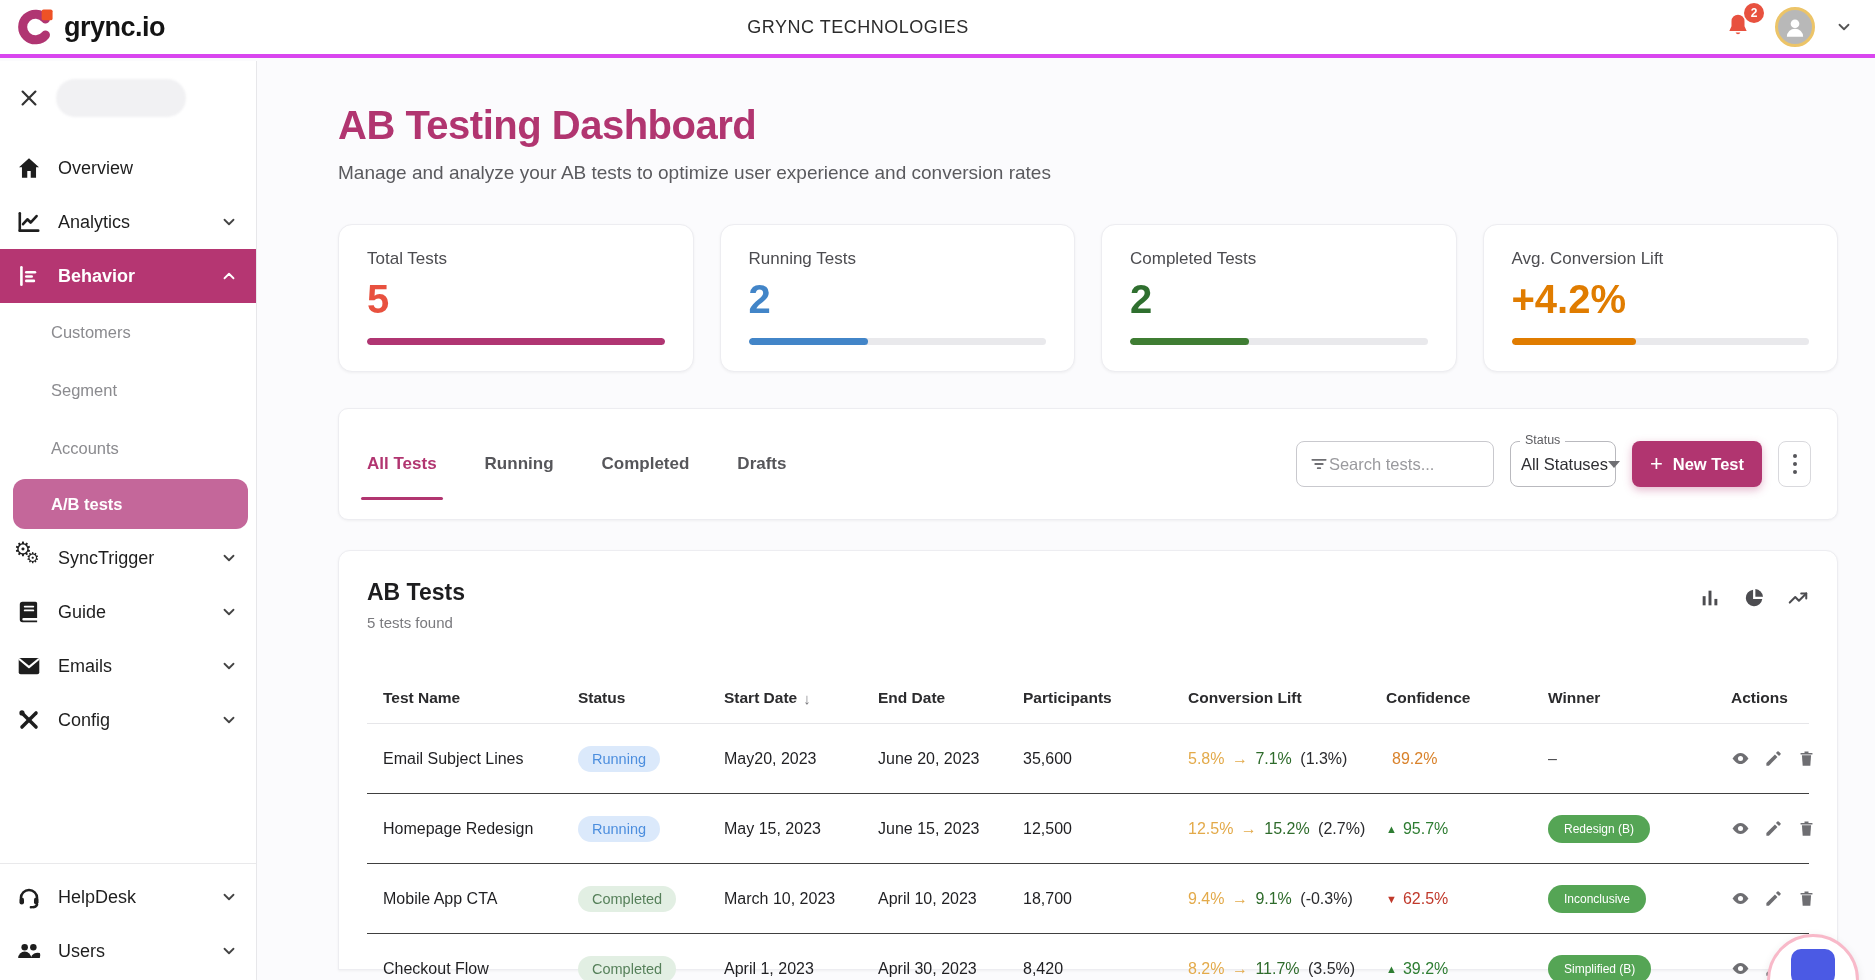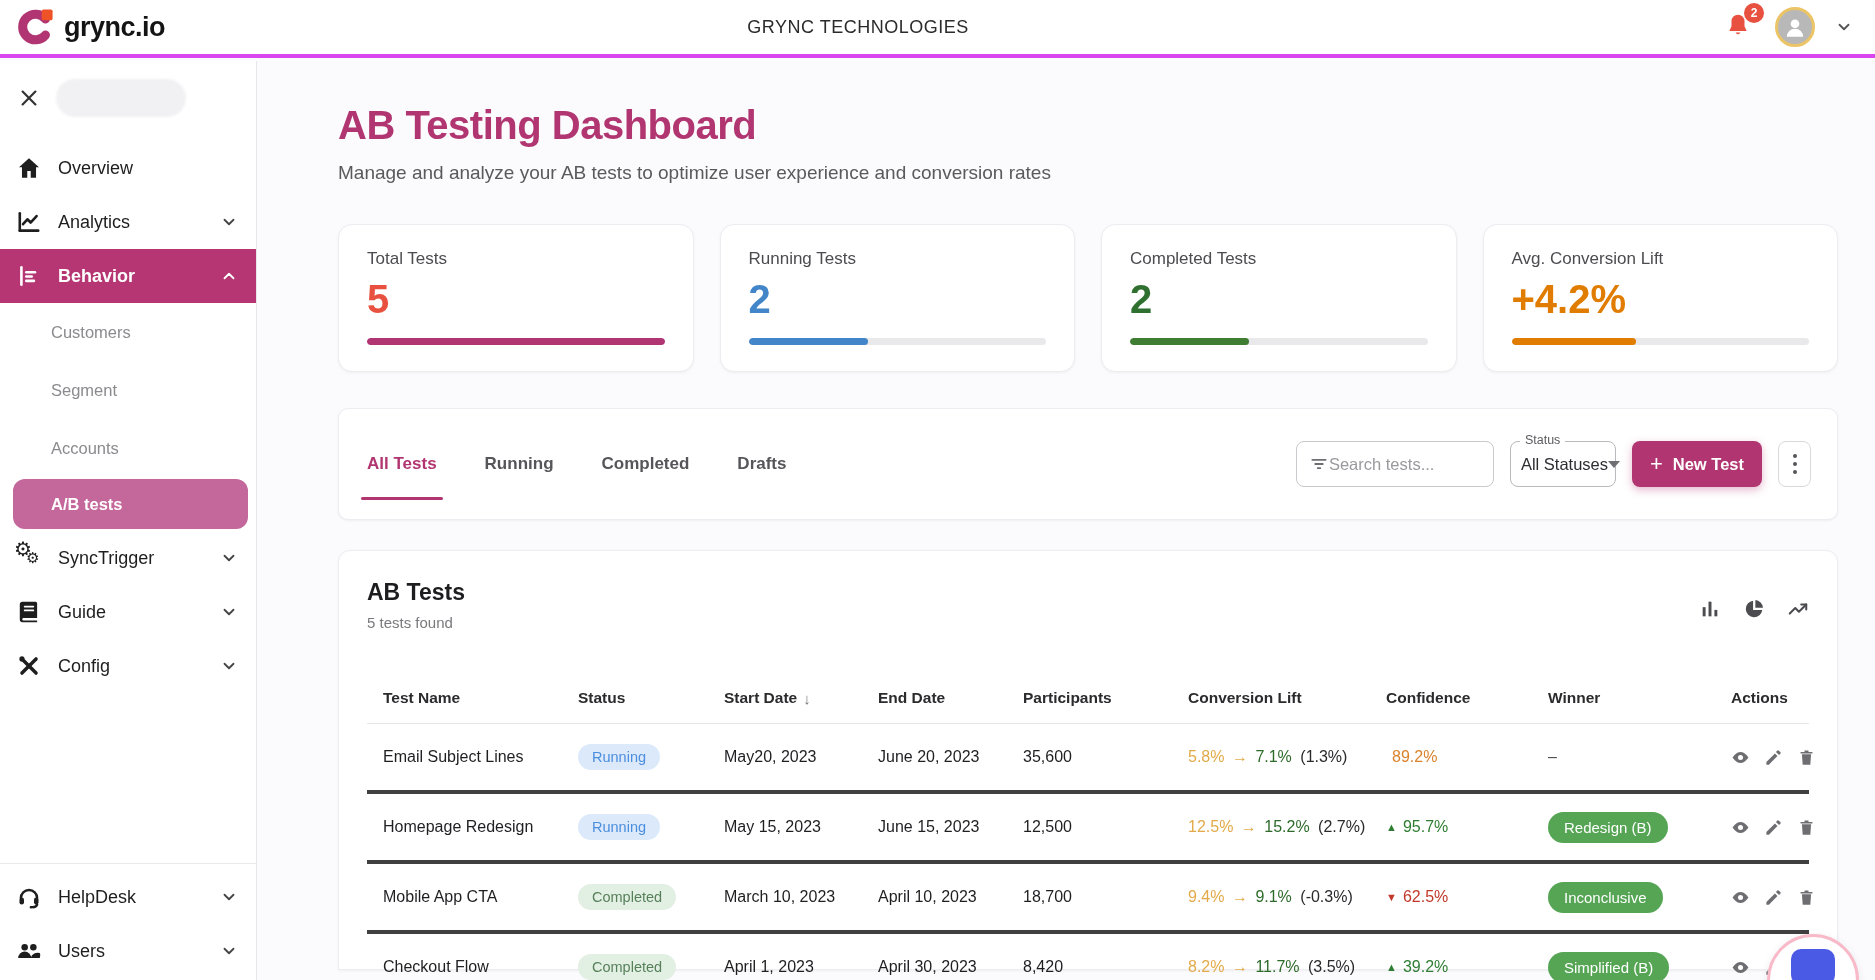--- a/index.html
+++ b/index.html
@@ -94,47 +94,47 @@
     color:#fff; font-size:16.5px; font-weight:600; display:flex; align-items:center; gap:10px;
     cursor:pointer; box-shadow:0 3px 8px rgba(177,53,112,0.35); font-family:"Liberation Sans",sans-serif; }
   .plus-glyph { font-size:22px; font-weight:400; line-height:1; }
   .kebab-btn { width:33px; height:46px; border:1px solid #d9d9dd; border-radius:8px; background:#fff;
     display:flex; flex-direction:column; align-items:center; justify-content:center; gap:4px; cursor:pointer; }
   .kebab-btn i { width:4px; height:4px; border-radius:50%; background:#55555a; }
 
   
   .table-card { margin-top:30px; background:#fff; border:1px solid #ededf1; border-radius:12px 12px 0 0;
     box-shadow:0 1px 3px rgba(0,0,0,0.05); padding:28px 28px 0; height:420px; }
-  .table-head-row { display:flex; justify-content:space-between; align-items:center; }
+  .table-head-row { display:flex; justify-content:space-between; align-items:flex-start; }
   .table-title { font-size:23px; font-weight:800; color:#1d1d1f; }
   .table-count { margin-top:8px; font-size:15px; color:#7a7a7e; }
   .chart-toggles { display:flex; gap:22px; margin-top:8px; color:#4c4c50; }
   .chart-toggles svg { width:22px; height:22px; cursor:pointer; }
   .grid-row { display:grid;
     grid-template-columns:195px 146px 154px 145px 165px 198px 162px 183px 1fr;
     align-items:center; padding-left:16px; }
   .thead { margin-top:26px; font-size:15.5px; font-weight:700; color:#2b2b2d;
     padding-bottom:16px; border-bottom:1px solid #e6e6e9; }
   .th { display:flex; align-items:center; gap:6px; cursor:pointer;margin-top:32px; }
   .sort-arrow { color:#7a7a7e; font-size:15px; }
-  .trow { height:70px; border-bottom:4px solid #404040; font-size:16px; color:#1f1f22; }
+  .trow { height:70px; border-bottom:1px solid #404040; font-size:16px; color:#1f1f22; }
   .pill { display:inline-block; padding:5px 14px; border-radius:16px; font-size:14.5px; }
   .pill.running { background:#dbe9fb; color:#4c8ede; }
   .pill.completed { background:#e2efe3; color:#56805a; }
   .lift .from { color:#e3aa4a; }
   .lift .arr { color:#e3aa4a; padding:0 3px; }
   .lift .to { color:#2e6b2b; font-weight:400; }
   .lift .delta { color:#2a2a2d; padding-left:4px; }
   .conf { font-size:16px; display:flex; align-items:center; gap:6px; }
   .conf .tri { font-size:11px; }
   .conf.flat { color:#d9822b; }
   .conf.up { color:#2e7d32; }
   .conf.down { color:#c0392b; }
   .winner-pill { display:inline-block; background:#55a555; color:#fff; padding:7px 16px;
-    border-radius:18px; font-size:15px; }
+    border-radius:18px; font-size:12px; }
   .winner-dash { color:#4c4c50; }
   .actions { display:flex; gap:14px; color:#6e6e72; }
   .actions svg { width:19px; height:19px; cursor:pointer; }
 
   
   .chat-fab { position:absolute; right:16px; bottom:-46px; width:92px; height:92px; border-radius:50%;
     background:#fff; border:3px solid #f8b9c9; display:flex; align-items:center; justify-content:center;
     z-index:40; cursor:pointer; box-shadow:0 2px 8px rgba(0,0,0,0.08); }
   .chat-bubble { position:relative; width:44px; height:36px; background:#4b5ae4; border-radius:10px;
     margin-bottom:26px; }
@@ -242,20 +242,30 @@
       <svg class="nico" viewBox="0 0 24 24" fill="currentColor">
         <path d="M6 2.5h12a1.5 1.5 0 0 1 1.5 1.5v13.5H7a1.2 1.2 0 0 0 0 2.4h12.5v1.6H6A2.5 2.5 0 0 1 3.5 19V5A2.5 2.5 0 0 1 6 2.5z"></path>
         <path d="M8 7h8M8 10.5h8" stroke="#fff" stroke-width="1.6" stroke-linecap="round"></path>
       </svg>
       <span class="nlabel">Guide</span>
       <svg class="nchev" viewBox="0 0 24 24" fill="none" stroke="currentColor" stroke-width="2.4" stroke-linecap="round" stroke-linejoin="round">
           <polyline points="6 9 12 15 18 9"></polyline>
         </svg>
     </div>
 
+    <div class="nav-item">
+      <svg class="nico" viewBox="0 0 24 24">
+        <rect x="2.5" y="4.5" width="19" height="15" rx="1.8" fill="currentColor"></rect>
+        <path d="M3.5 6l8.5 7 8.5-7" stroke="#fff" stroke-width="2" fill="none" stroke-linecap="round" stroke-linejoin="round"></path>
+      </svg>
+      <span class="nlabel">Emails</span>
+      <svg class="nchev" viewBox="0 0 24 24" fill="none" stroke="currentColor" stroke-width="2.4" stroke-linecap="round" stroke-linejoin="round">
+          <polyline points="6 9 12 15 18 9"></polyline>
+        </svg>
+    </div>
 
     <div class="nav-item">
       <svg class="nico" viewBox="0 0 24 24" fill="none" stroke="currentColor" stroke-width="3.2" stroke-linecap="round">
         <path d="M5.5 5.5l13 13"></path>
           <path d="M18.5 5.5l-13 13"></path>
         <circle cx="5.5" cy="5.5" r="2.4" fill="currentColor" stroke="none"></circle>
       </svg>
       <span class="nlabel">Config</span>
       <svg class="nchev" viewBox="0 0 24 24" fill="none" stroke="currentColor" stroke-width="2.4" stroke-linecap="round" stroke-linejoin="round">
           <polyline points="6 9 12 15 18 9"></polyline>

